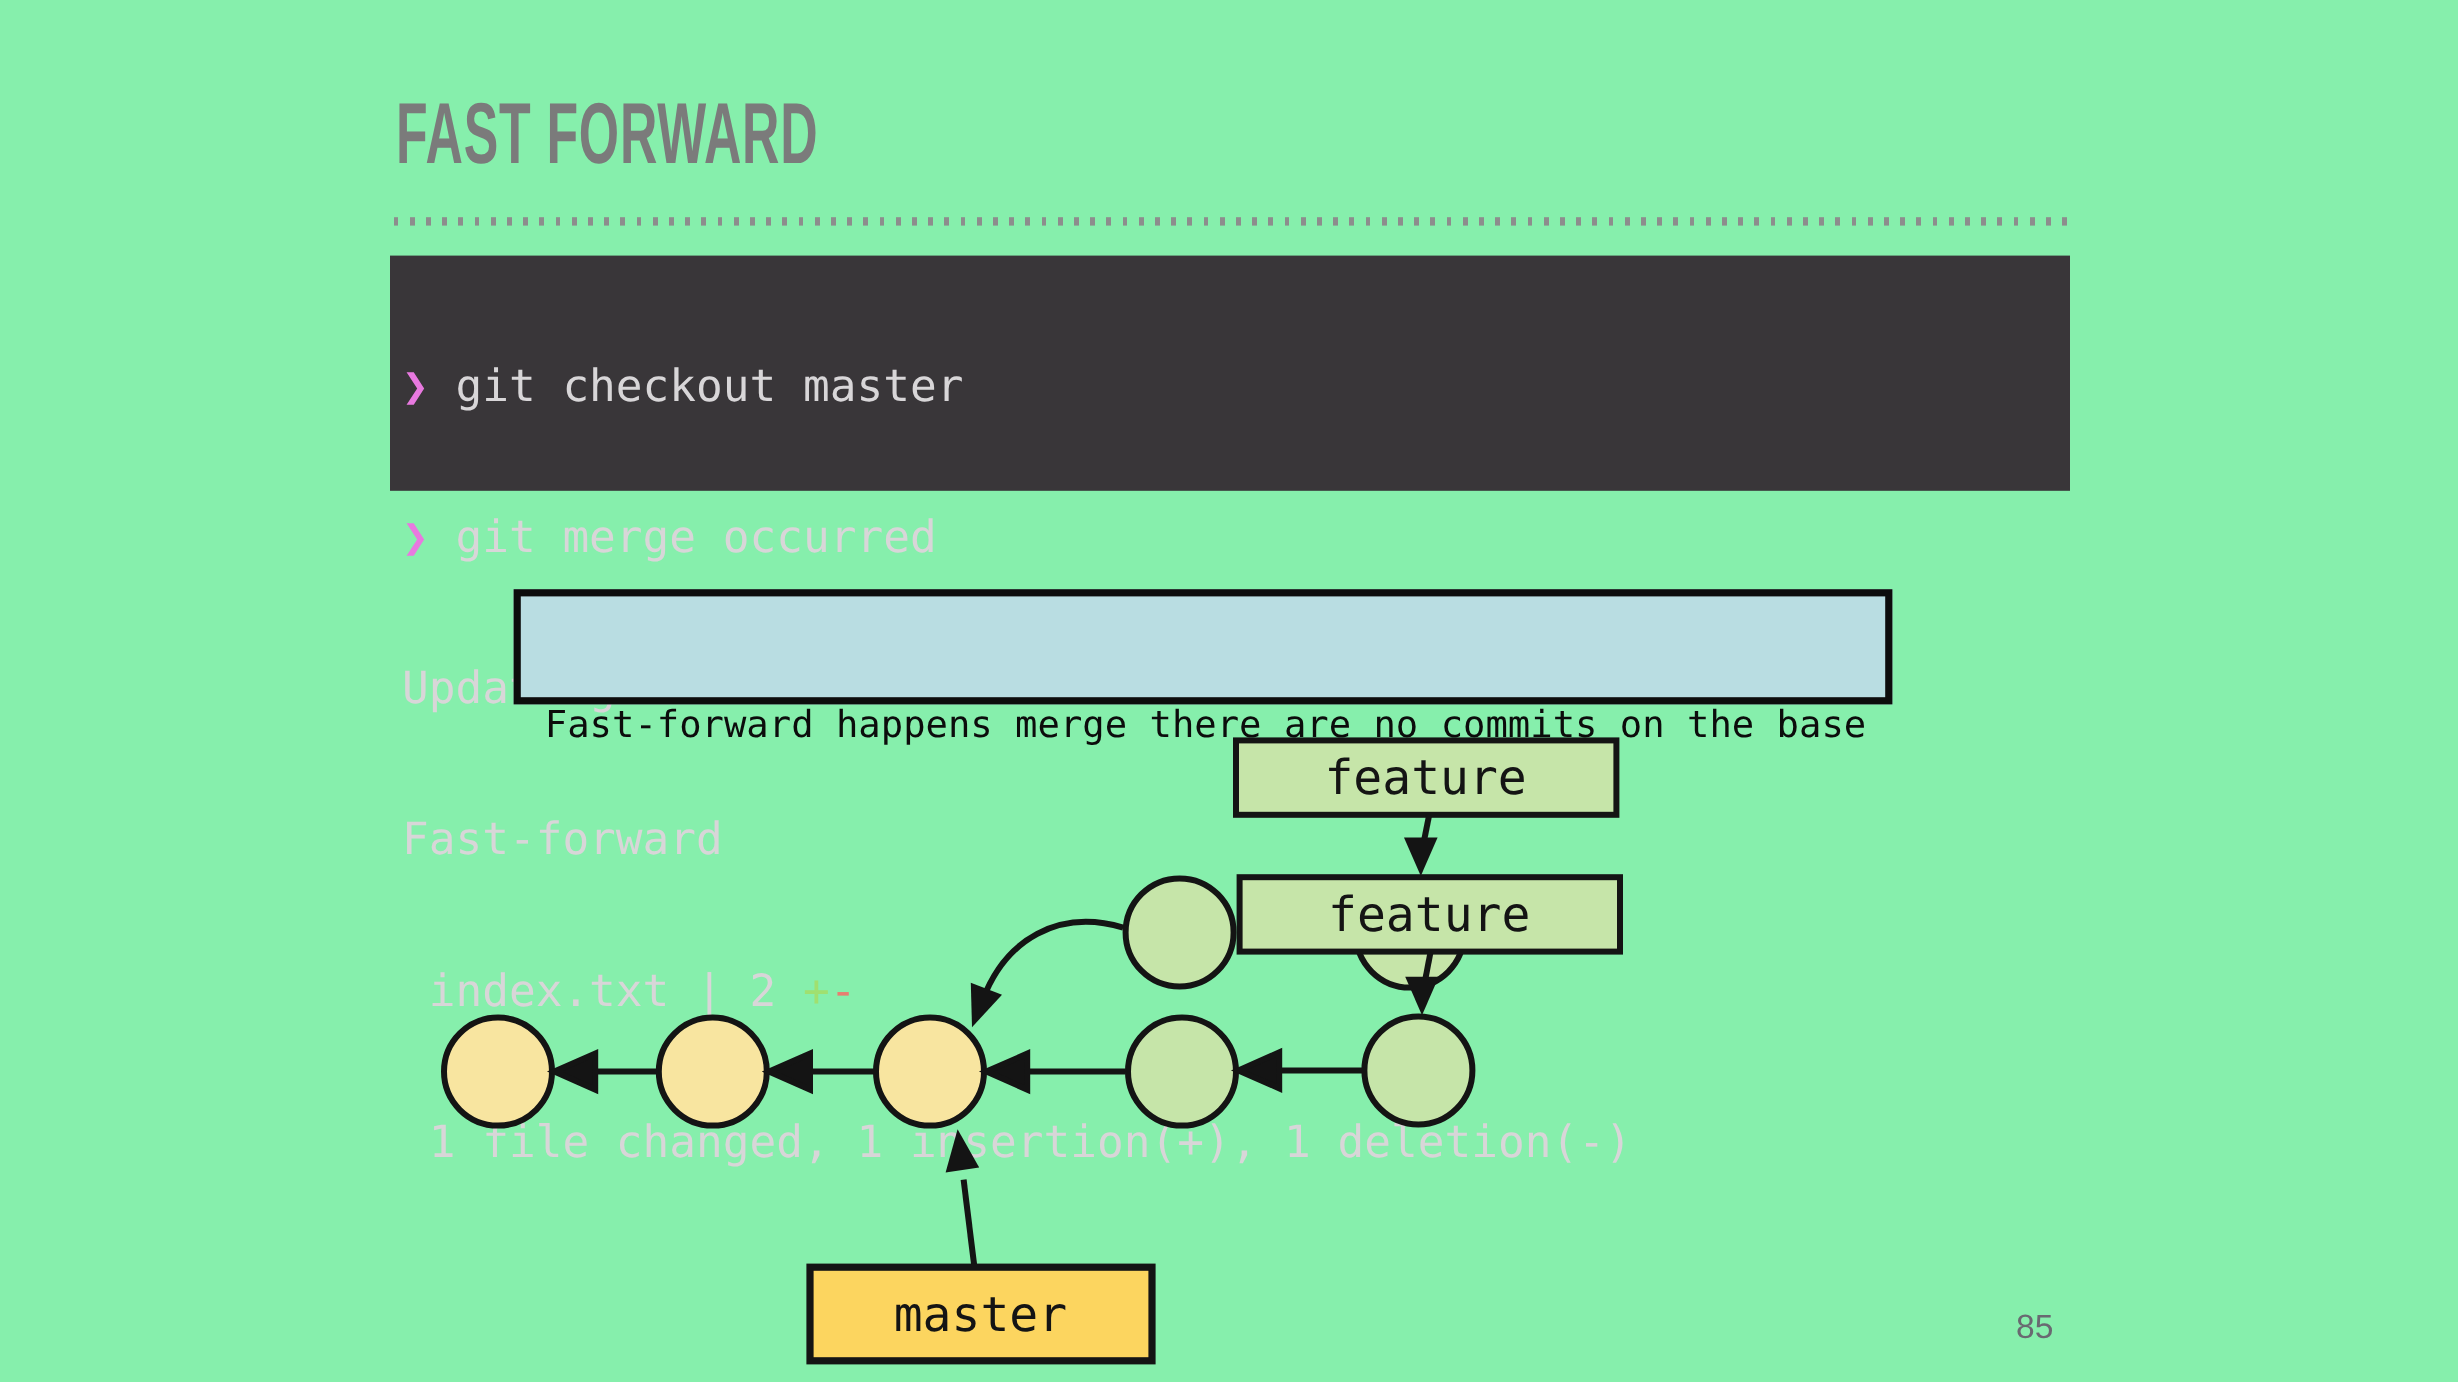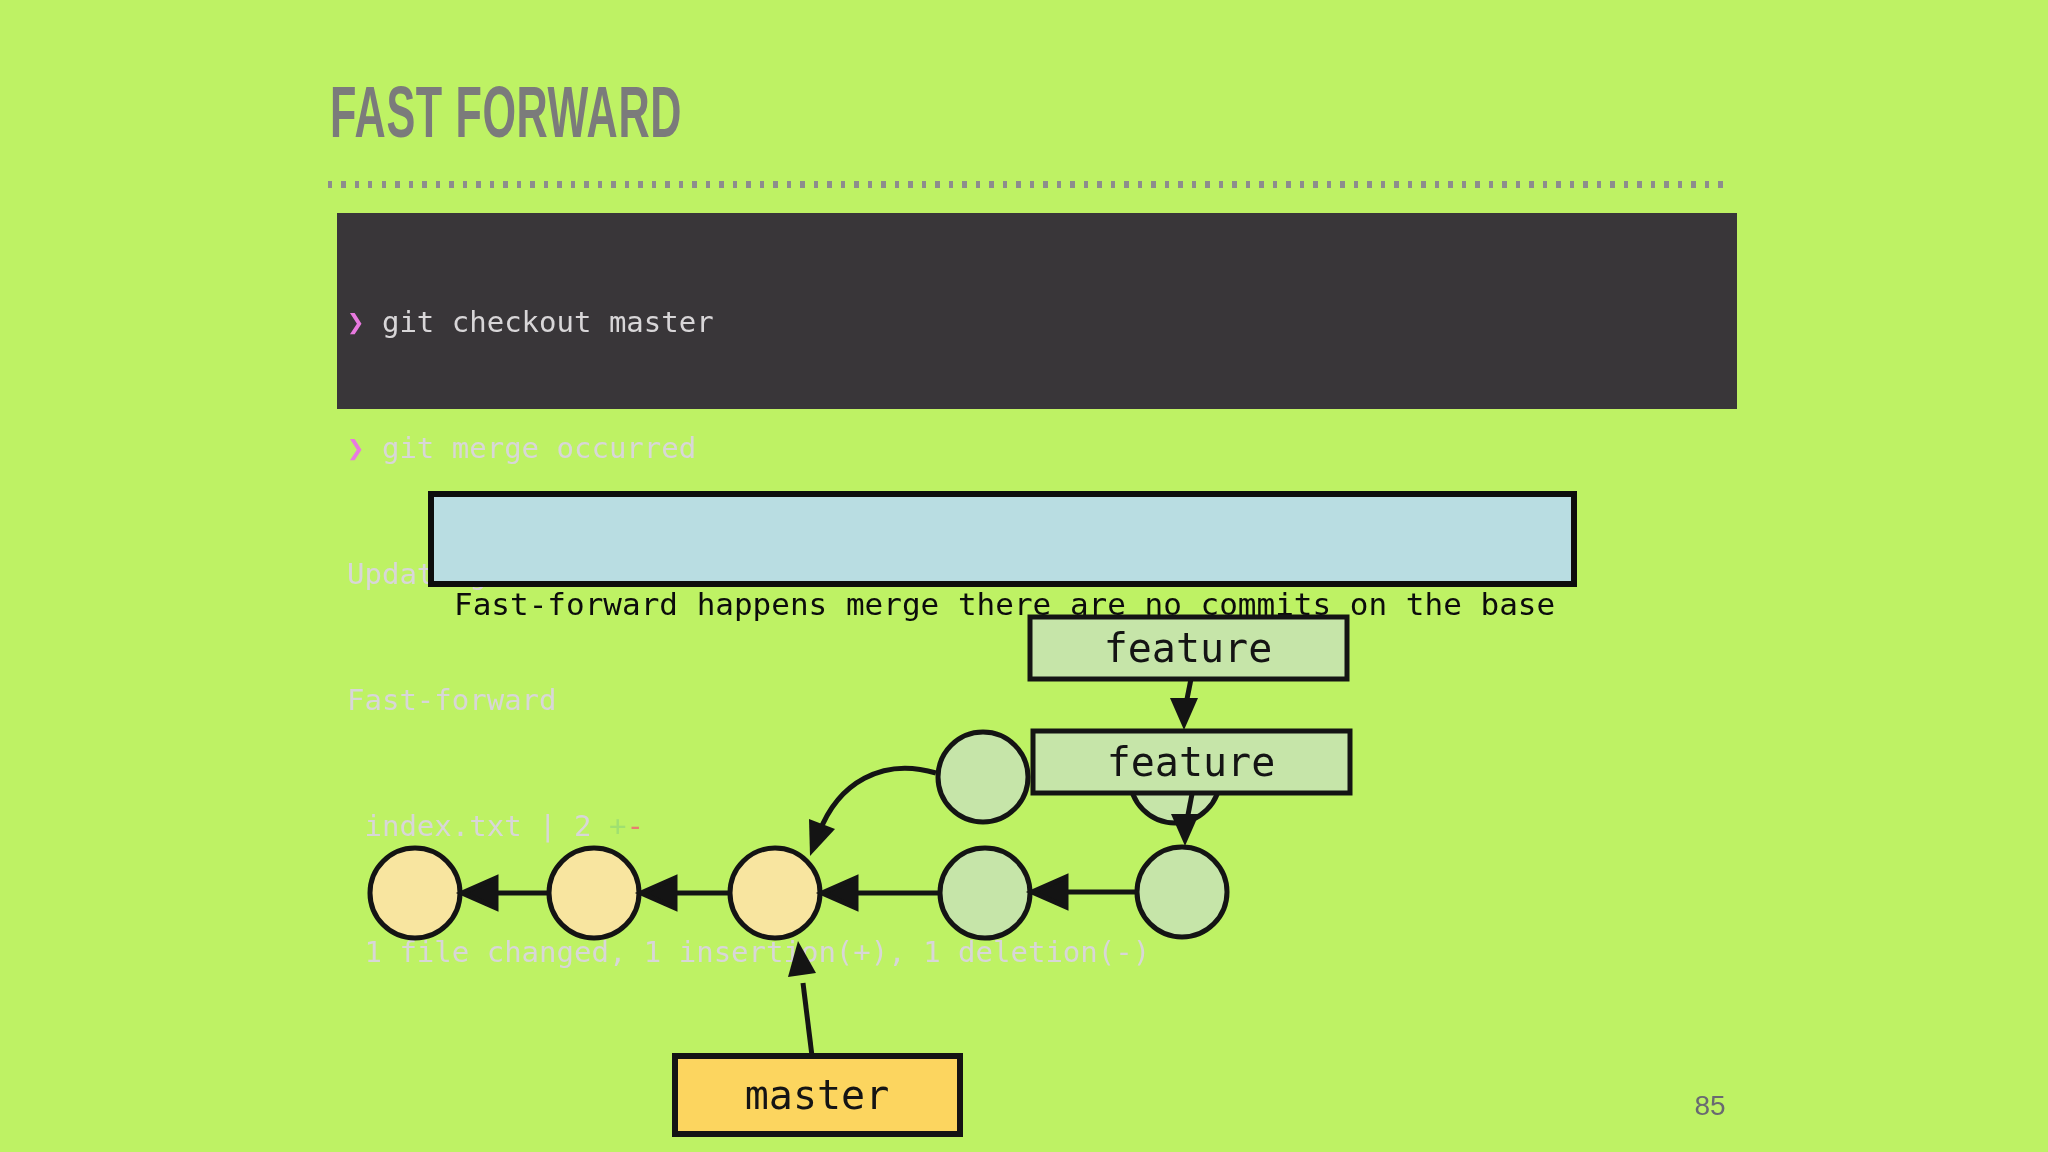--- a/index.html
+++ b/index.html
@@ -1,54 +1,53 @@
 <!DOCTYPE html>
 <html><head>
 <meta charset="utf-8">
 <style>
   html,body{margin:0;padding:0;background:#ffffff;}
   .slide{
-    position:relative;width:2048px;height:1152px;background:#bef264;
+    position:relative;width:2048px;height:1152px;background:#86efac;
     overflow:hidden;font-family:"DejaVu Sans Mono",monospace;
   }
   .title{
     position:absolute;left:330px;top:76px;margin:0;
     font-family:"Liberation Sans",sans-serif;font-weight:700;
     font-size:72px;line-height:72px;color:#7b7b7b;
     letter-spacing:1px;transform:scaleX(0.60);transform-origin:0 50%;
     white-space:pre;
   }
   .divider{
     position:absolute;left:328px;top:181px;width:1400px;height:7px;
     background:repeating-linear-gradient(90deg,#8d8d8d 0 4px,transparent 4px 13.5px);
   }
   .terminal{
     position:absolute;left:325px;top:213px;width:1400px;height:196px;
-    background:#393639;color:#d8d6d8;font-size:29px;line-height:42px;
-    padding:4px 0 0 10px;box-sizing:border-box;white-space:pre;margin-left:12px;
+    background:#393639;color:#d8d6d8;font-size:37px;line-height:42px;
+    padding:4px 0 0 10px;box-sizing:border-box;white-space:pre;
   }
   .tline span{white-space:pre;}
   .prompt{color:#e879df;font-weight:700;}
   .plus{color:#a0e070;}
   .minus{color:#e87e70;}
   .callout{
     position:absolute;left:428px;top:491px;width:1149px;height:96px;
     background:#b9dde2;border:6px solid #0d0d0d;box-sizing:border-box;
     color:#0c0c0c;font-size:31px;line-height:40px;padding:7px 10px 0 20px;
     white-space:pre;
   }
   .graph{position:absolute;left:0;top:0;width:2048px;height:1152px;}
   .graph text{
     font-family:"DejaVu Sans Mono",monospace;font-size:40px;fill:#141414;
     text-anchor:middle;
   }
   .pagenum{
     position:absolute;left:1680px;top:1090px;width:60px;
     font-family:"Liberation Sans",sans-serif;font-size:28px;color:#696971;
-    text-align:center;
   }
 </style>
 </head>
 <body>
 
 <div class="slide">
 
   <h1 class="title">FAST FORWARD</h1>
 
   <div class="divider"></div>

